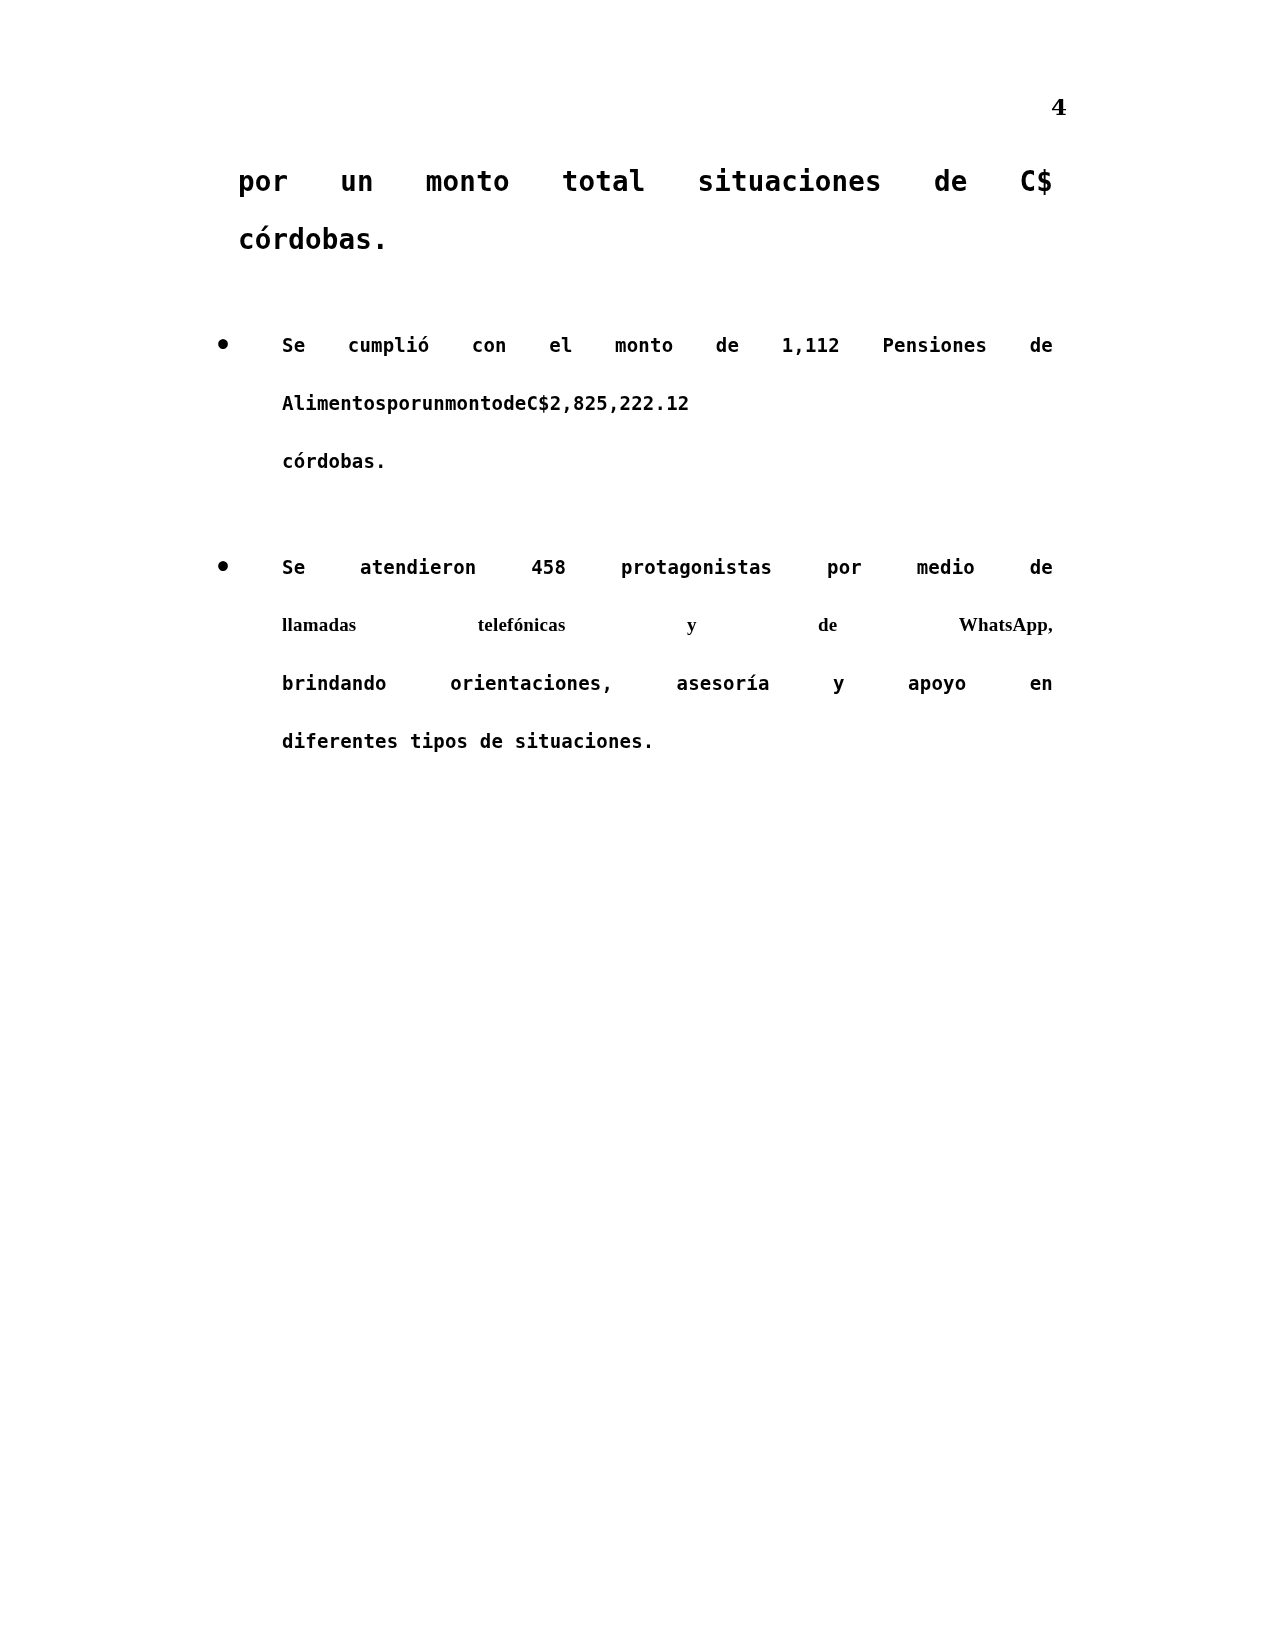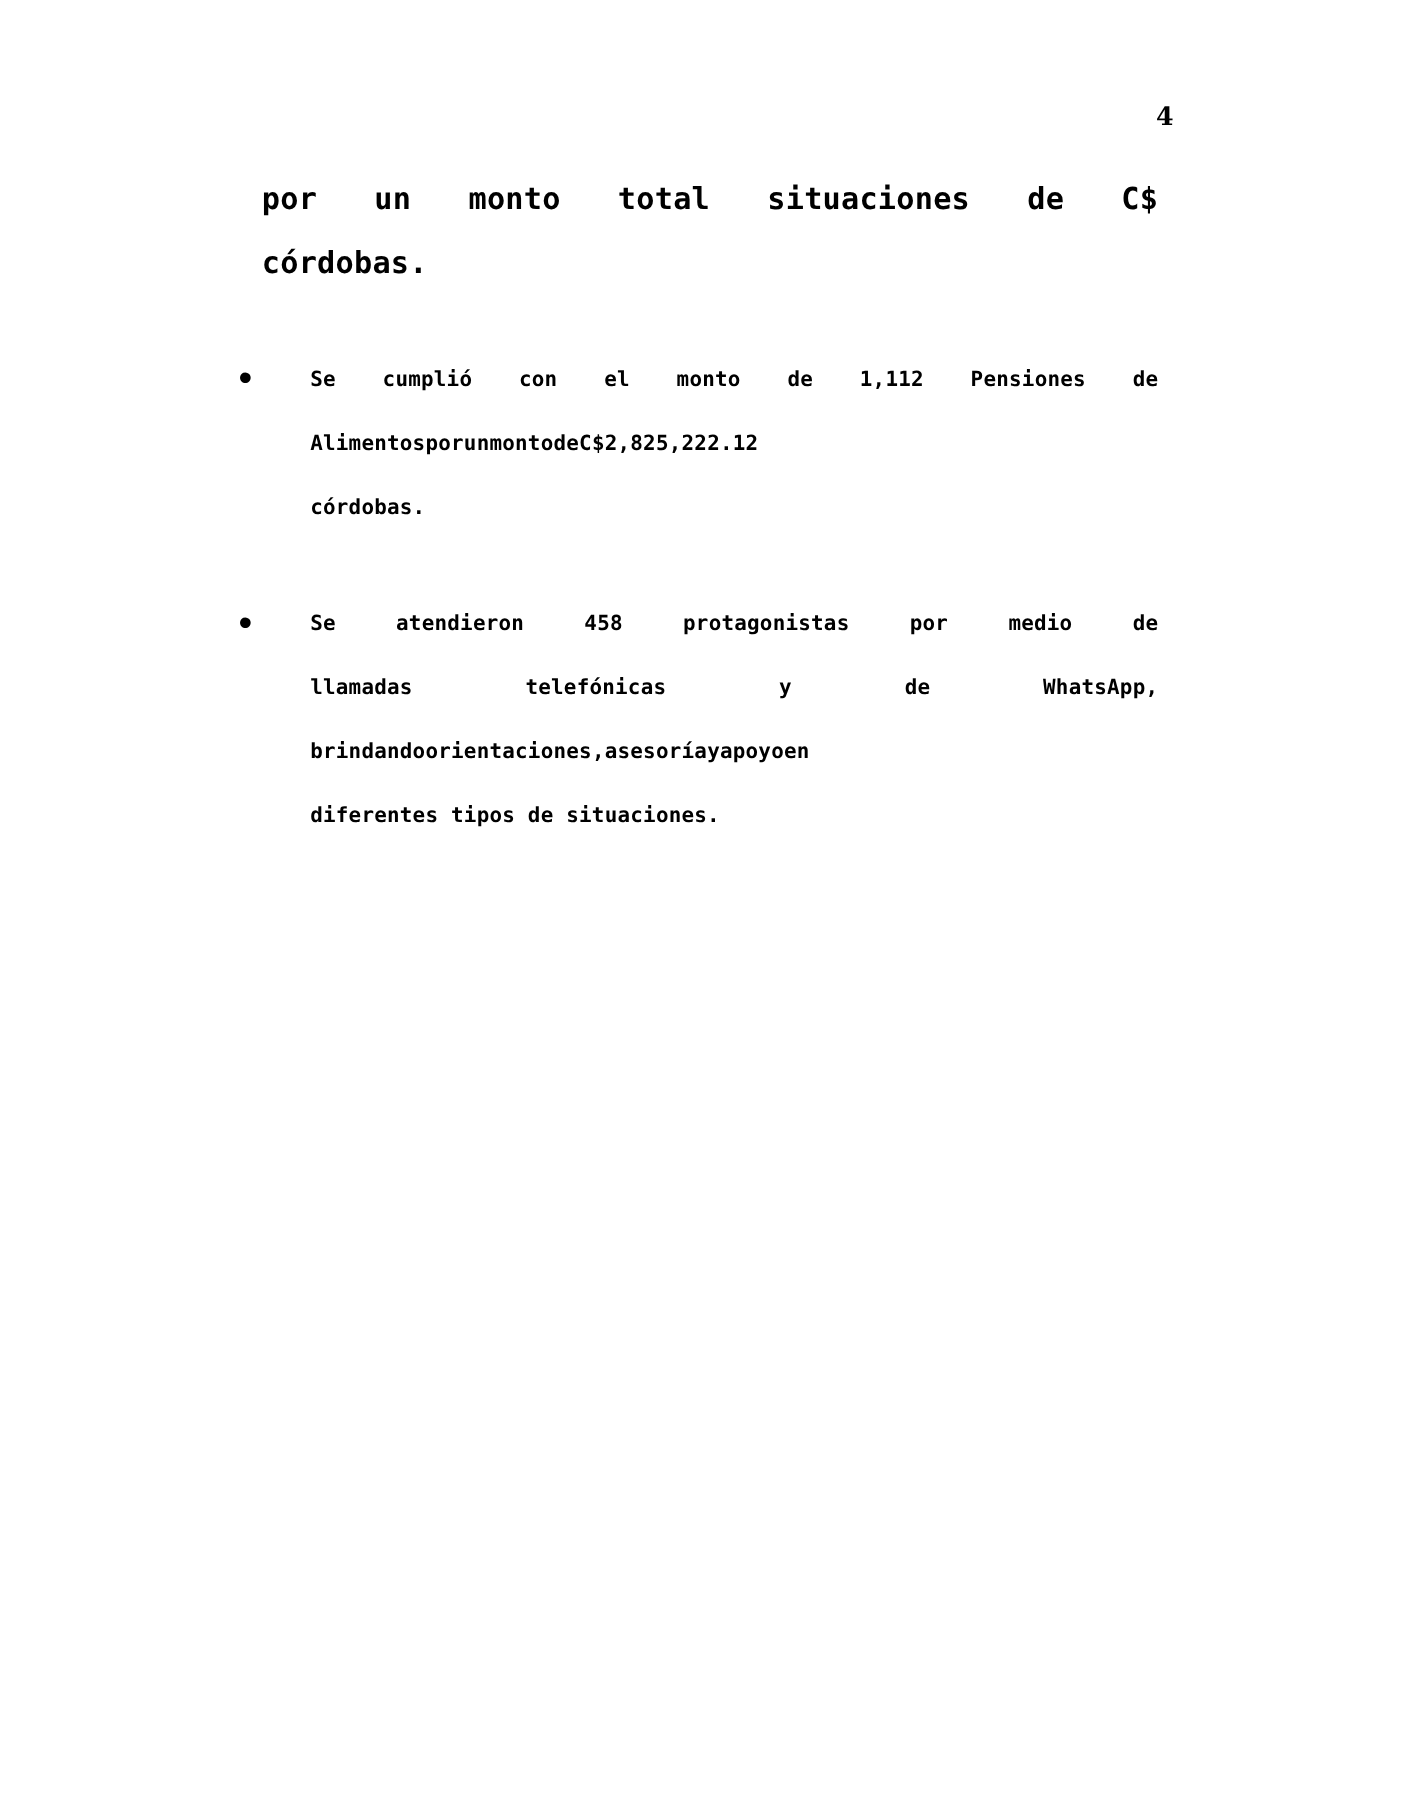--- a/index.html
+++ b/index.html
@@ -151,30 +151,30 @@
               <span>Se</span>
               <span>atendieron</span>
               <span>458</span>
               <span>protagonistas</span>
               <span>por</span>
               <span>medio</span>
               <span>de</span>
             </span>
           </span>
         <span class="line">
-            <span style="display: flex; width: 100%; justify-content: space-between;">
+            <span style="display: flex; width: 100%; justify-content: space-between; font-family: Liberation Serif, serif;">
               <span>llamadas</span>
               <span>telefónicas</span>
               <span>y</span>
               <span>de</span>
               <span>WhatsApp,</span>
             </span>
           </span>
         <span class="line">
-            <span style="display: flex; width: 100%; ">
+            <span style="display: flex; width: 100%; justify-content: space-between;">
               <span>brindando</span>
               <span>orientaciones,</span>
               <span>asesoría</span>
               <span>y</span>
               <span>apoyo</span>
               <span>en</span>
             </span>
           </span>
         <span class="line line-last"><span>diferentes tipos de situaciones.</span></span>
       </div>

